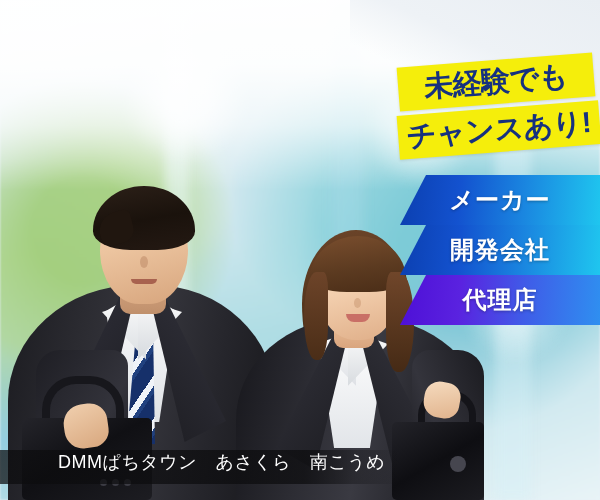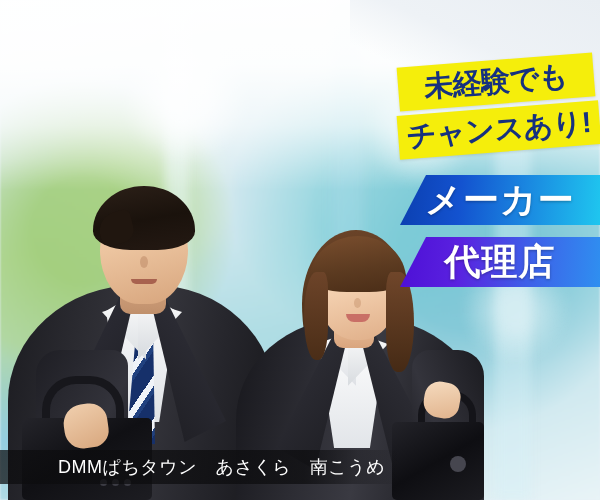--- a/index.html
+++ b/index.html
@@ -275,34 +275,34 @@
     position:absolute;background:#f5ee0b;color:#16317f;
     font-weight:700;white-space:nowrap;display:flex;align-items:center;justify-content:center;
     box-shadow:0 1px 3px rgba(0,0,0,.12);
   }
   #badge1{left:398px;top:60px;width:196px;height:44px;font-size:29px;transform:rotate(-4.5deg);letter-spacing:-.5px;}
   #badge2{left:398px;top:108px;width:202px;height:44px;font-size:29px;transform:rotate(-4.5deg);letter-spacing:-.5px;}
 
   
   #cat-list{position:absolute;right:0;top:175px;width:200px;}
   .cat{
-    position:relative;height:50px;margin-bottom:12px;width:200px;
+    position:relative;height:50px;width:200px;
     display:flex;align-items:center;justify-content:center;
     clip-path:polygon(26px 0,100% 0,100% 100%,0 100%);
-    color:#fff;font-weight:700;font-size:36px;letter-spacing:1px;
+    color:#fff;font-weight:700;font-size:24px;letter-spacing:1px;
     text-shadow:0 1px 3px rgba(0,0,0,.3);
   }
   .cat.blue{background:linear-gradient(95deg,#0b3fb0 0%,#1352cf 30%,#1a86e0 62%,#1fc6ef 100%);}
   .cat.purple{background:linear-gradient(95deg,#4d0fd6 0%,#5a22e0 30%,#3f5ce8 62%,#2f8ff0 100%);}
 
   
   #credit{
     position:absolute;left:0;top:450px;width:400px;height:34px;
     background:linear-gradient(90deg,rgba(12,12,14,.72) 0%,rgba(12,12,14,.72) 76%,rgba(12,12,14,0) 100%);
-    display:flex;align-items:center;
+    display:flex;
   }
   #credit span{
     color:#fff;font-size:18px;letter-spacing:.5px;margin-left:58px;white-space:nowrap;
   }
 </style>
 </head>
 <body>
 
 <div id="banner">
 
@@ -371,20 +371,23 @@
     <span>未経験でも</span>
   </div>
   <div class="badge" id="badge2">
     <span>チャンスあり!</span>
   </div>
 
   <div id="cat-list">
     <div class="cat blue">
       <span>メーカー</span>
     </div>
+    <div class="cat blue">
+      <span>開発会社</span>
+    </div>
     <div class="cat purple">
       <span>代理店</span>
     </div>
   </div>
 
   <div id="credit">
     <span>DMMぱちタウン　あさくら　南こうめ</span>
   </div>
 
 </div>

